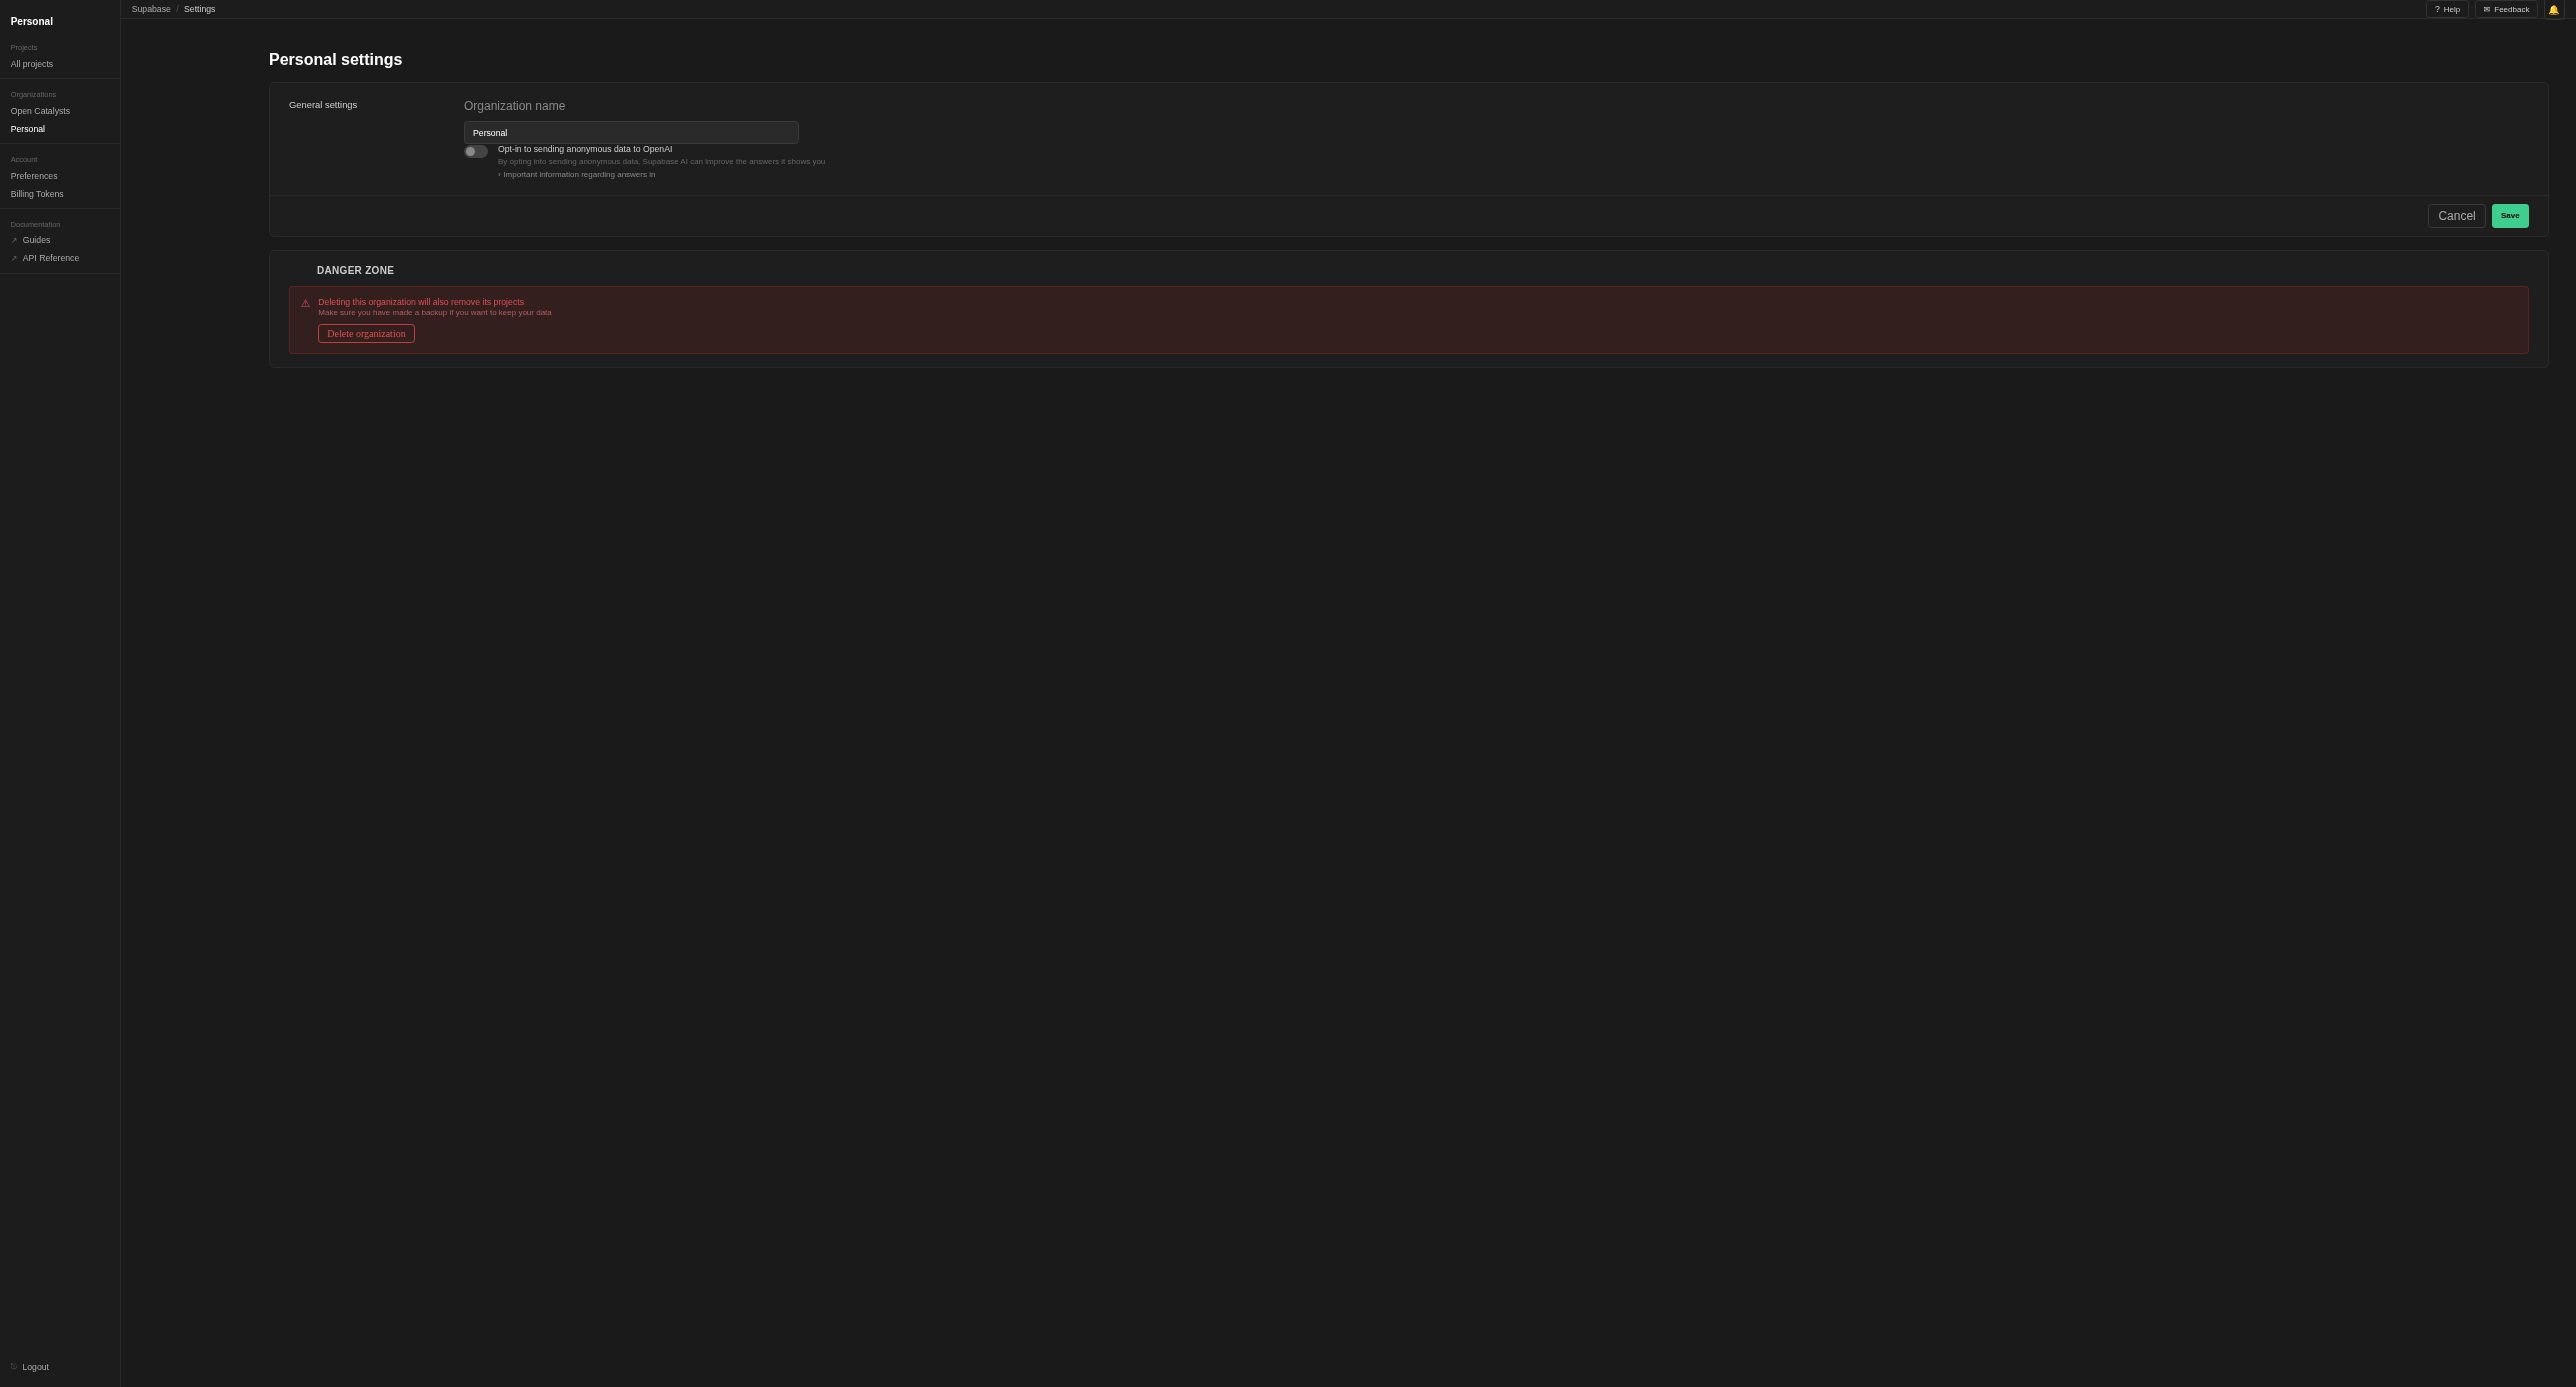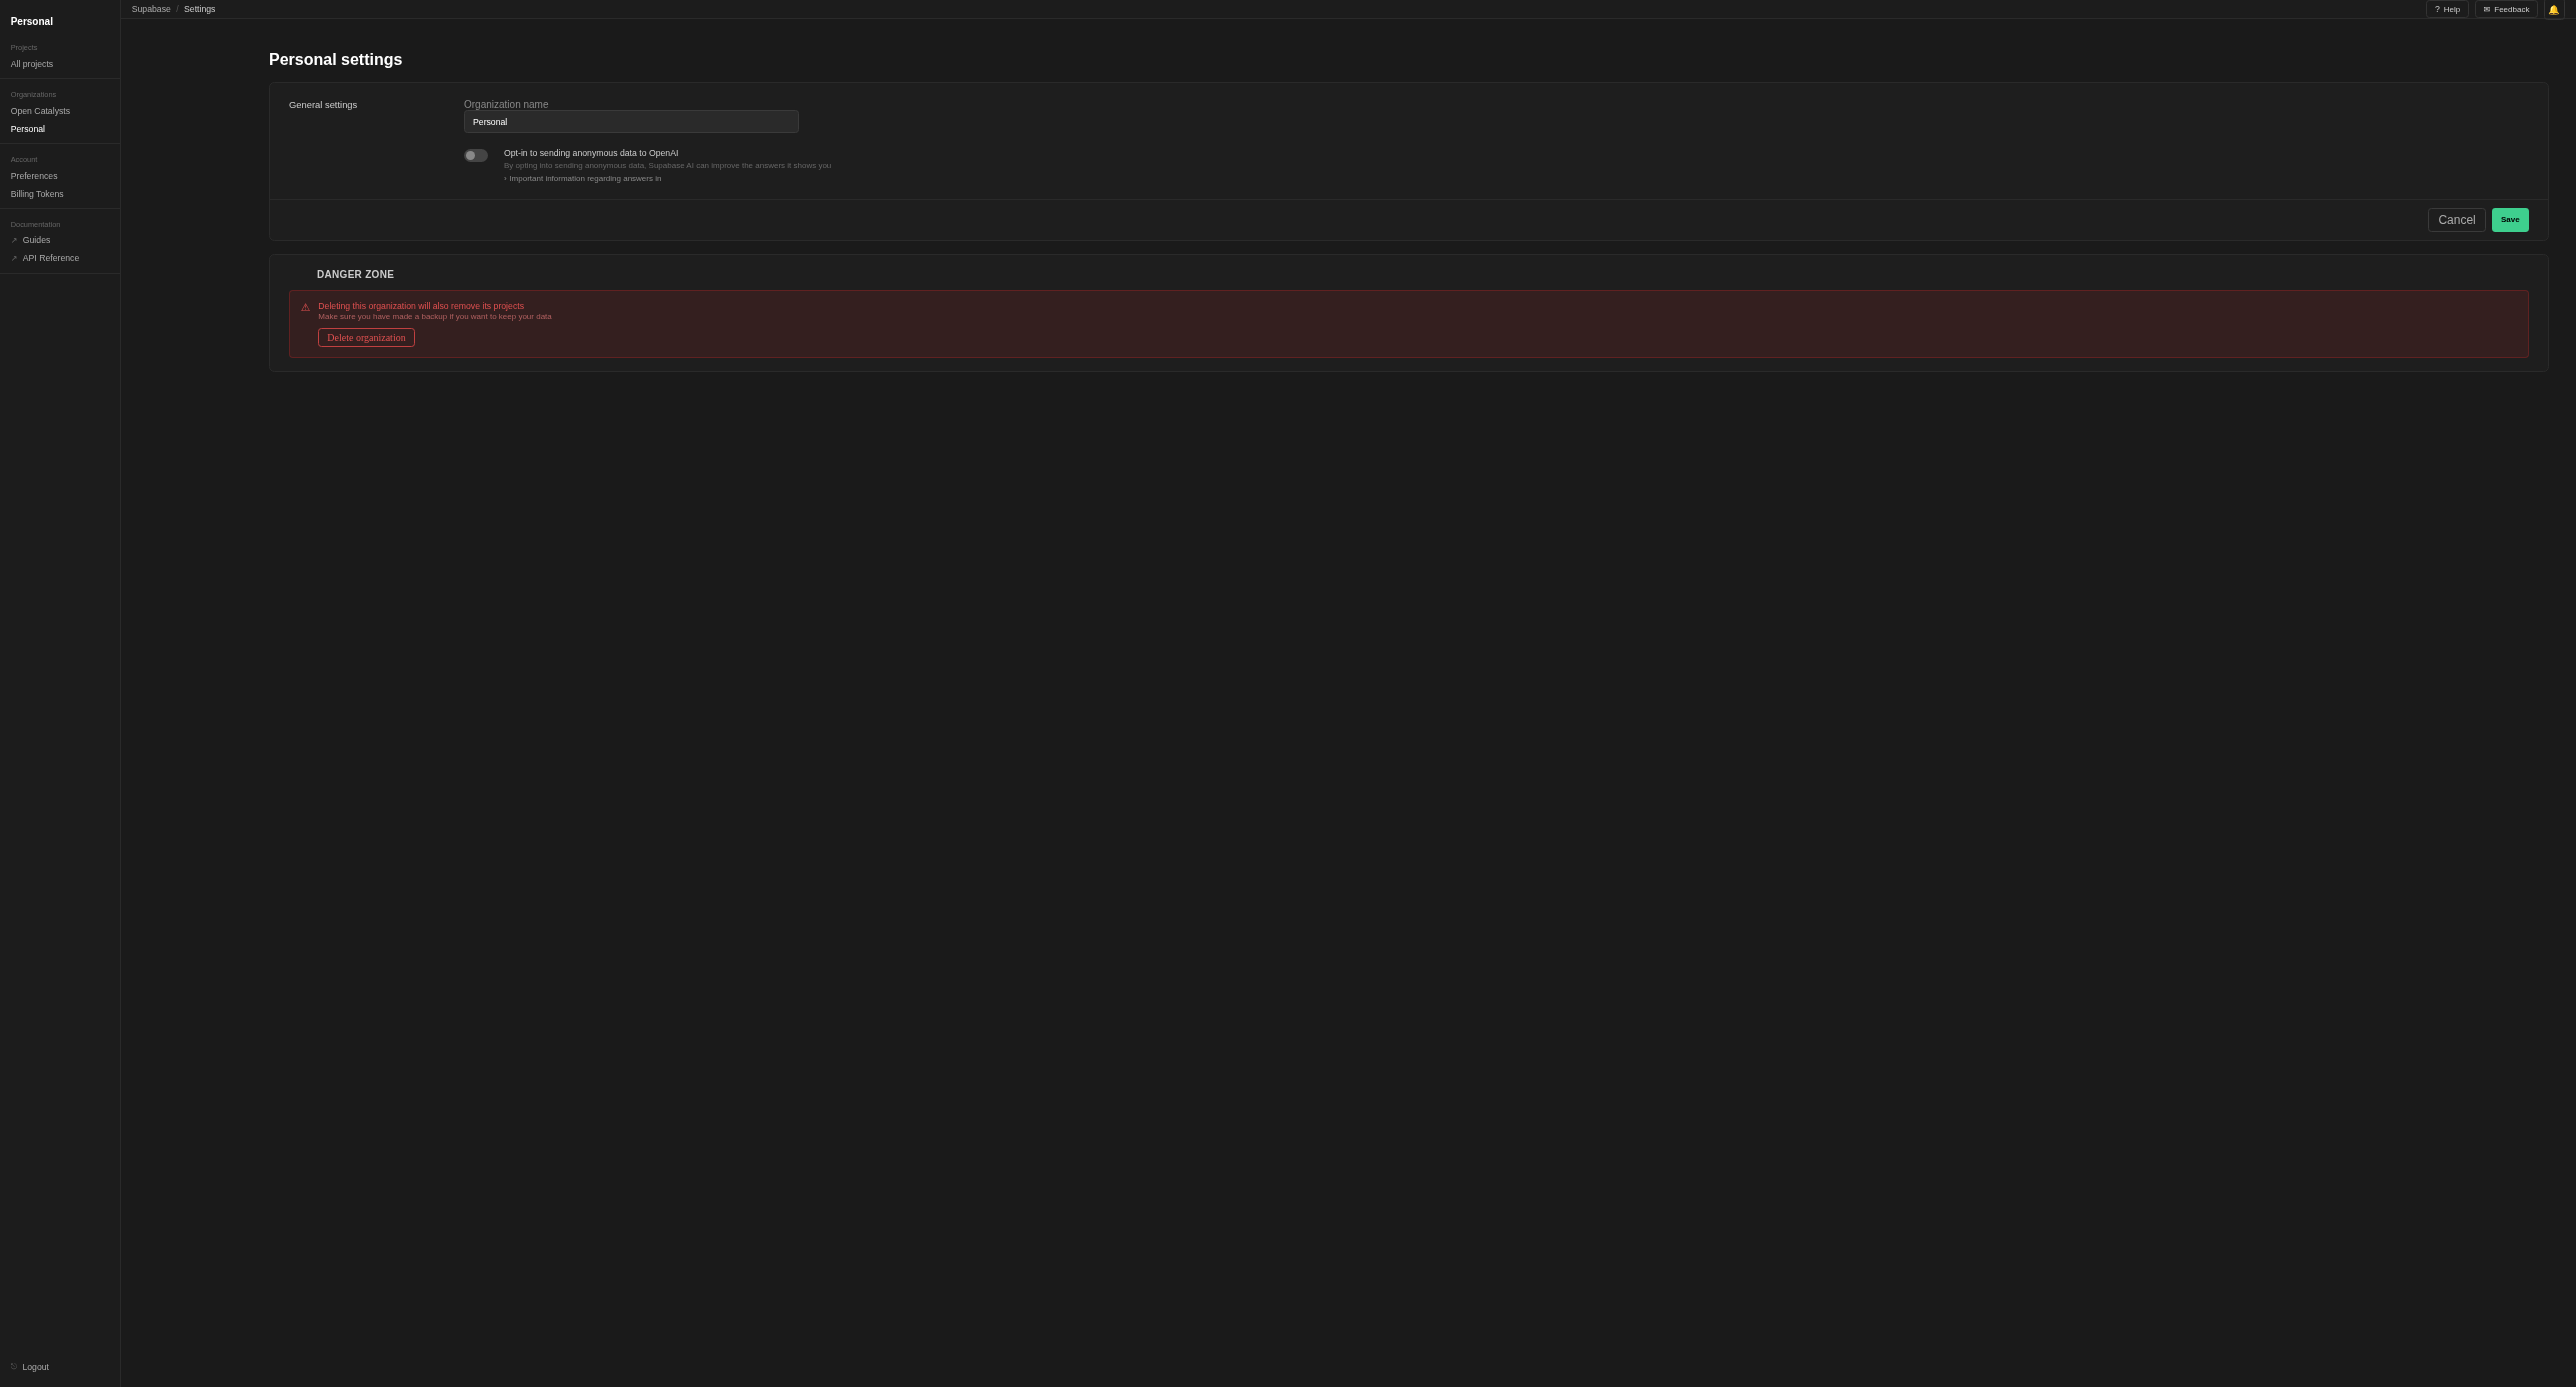--- a/index.html
+++ b/index.html
@@ -189,42 +189,42 @@
       font-weight: 500;
       color: #ccc;
       margin-bottom: 2.7px;
     }
 
     .card-right {
       flex: 1;
     }
 
     .form-label {
-      font-size: 10px;
+      font-size: 12px;
       color: #888;
-      margin-bottom: 0;
+      margin-bottom: 8px;
     }
 
     .form-input {
       width: 100%;
       max-width: 335px;
       padding: 5.4px 8px;
       background: #2a2a2a;
       border: 0.7px solid #3a3a3a;
       border-radius: 3.4px;
       color: #fff;
       font-size: 8.7px;
       outline: none;
     }
 
     .toggle-row {
       display: flex;
       align-items: flex-start;
-      gap: 16px;
-      margin-top: 15px;
+      gap: 10px;
+      margin-top: 0;
     }
 
     .toggle {
       width: 24px;
       height: 13.4px;
       background: #444;
       border-radius: 6.7px;
       cursor: pointer;
       position: relative;
       flex-shrink: 0;

